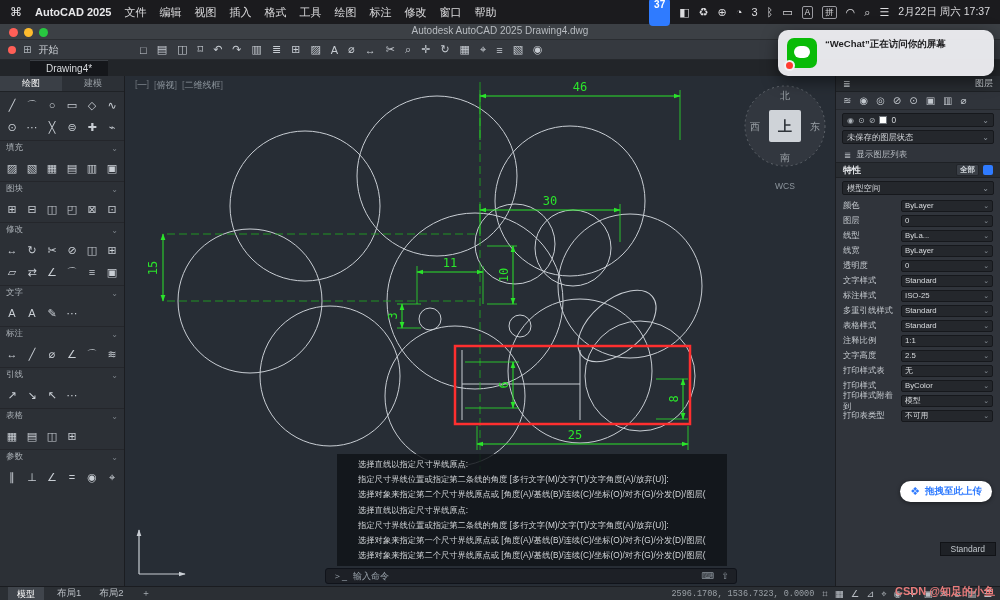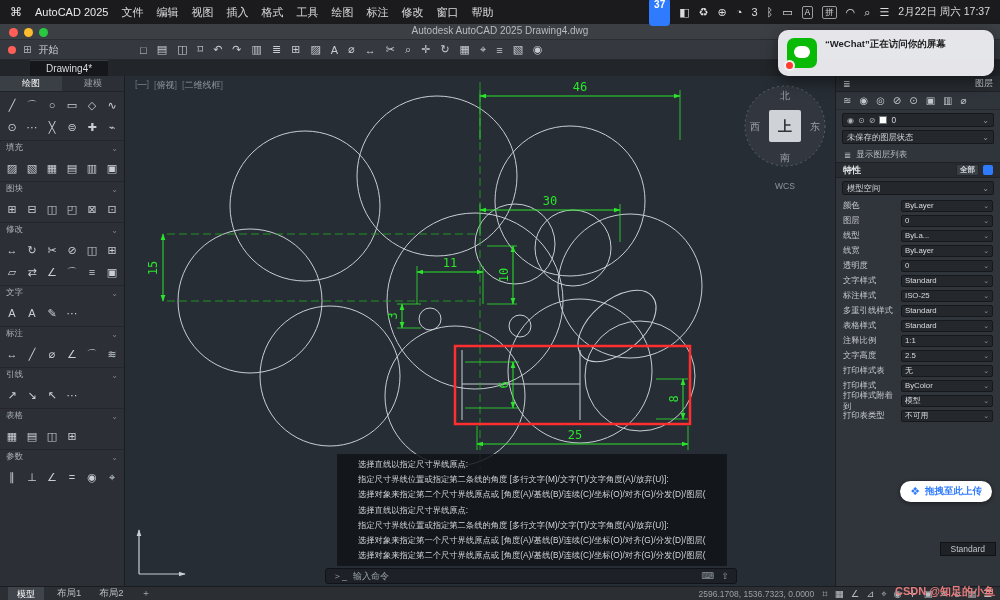--- a/index.html
+++ b/index.html
@@ -4,21 +4,21 @@
 <style>
   * { margin:0; padding:0; box-sizing:border-box; }
   html,body { width:1000px; height:600px; }
   body { font-family:"Liberation Sans","DejaVu Sans",sans-serif; background:#000; overflow:hidden; }
   .app { position:relative; width:1000px; height:600px; background:#27262b; overflow:hidden; }
 
   
   .menubar { position:absolute; left:0; top:0; width:1000px; height:24px; background:#1b1b1e;
              display:flex; align-items:center; color:#e9e9eb; font-size:11px; padding:0 10px; gap:13px; z-index:30; }
   .apple { font-size:12px; }
-  .appname { font-weight:normal; }
+  .appname { font-weight:bold; }
   .menus { display:flex; gap:13px; }
   .menu-item { opacity:.92; white-space:nowrap; }
   .mb-right { margin-left:auto; display:flex; align-items:center; gap:9px; color:#dcdcdf; }
   .badge37 { background:#2f7bff; color:#fff; border-radius:4px; padding:0 5px; height:28px; line-height:14px; font-size:10px; font-weight:bold; }
   .mb-icon { font-size:11px; }
   .mb-box { border:1px solid #9a9aa0; border-radius:2px; font-size:8.5px; line-height:11px; padding:0 2px; }
   .mb-date { white-space:nowrap; font-size:10.5px; }
 
   
   .titlebar { position:absolute; left:0; top:24px; width:1000px; height:16px; background:#3c4045;
@@ -101,21 +101,21 @@
   .upload-icon { font-size:11px; }
   .standard-box { position:absolute; right:4px; bottom:30px; background:#1e2126; border:1px solid #111317;
                   color:#c2c7cc; font-size:8.5px; padding:1px 10px; }
 
   
   .statusbar { position:absolute; left:0; top:586px; width:1000px; height:14px; background:#2b2f34;
                border-top:1px solid #1a1c20; display:flex; align-items:center; gap:8px; padding:0 8px;
                font-size:9px; color:#a9afb5; z-index:10; }
   .sb-tab { padding:0 5px; white-space:nowrap; }
   .sb-tab.active { background:#40454c; color:#fff; height:14px; line-height:14px; padding:0 9px; }
-  .sb-coords { margin-left:auto; font-family:Liberation Sans, sans-serif; font-size:8.5px; color:#9aa0a6; white-space:nowrap;text-align:center; }
+  .sb-coords { margin-left:auto; font-family:Liberation Mono, monospace; font-size:8.5px; color:#9aa0a6; white-space:nowrap;text-align:center; }
   .sb-icons { display:flex; gap:7px; font-size:9.5px; color:#b9bec4; }
 
   .watermark { position:absolute; right:5px; bottom:1px; z-index:40; color:#e87b7b; font-size:11px; font-weight:bold; }
 
   
   .wechat { position:absolute; right:6px; top:30px; width:216px; background:rgba(235,235,239,.97); border-radius:10px;
             box-shadow:0 5px 16px rgba(0,0,0,.5); display:flex; gap:8px; padding:8px 9px; z-index:50; }
   .wc-icon { position:relative; width:30px; height:30px; border-radius:7px; background:#09bb07; flex:none; }
   .wc-bubble { position:absolute; left:7px; top:8px; width:16px; height:12px; background:#fff; border-radius:6px; }
   .wc-badge { position:absolute; left:-3px; bottom:-3px; width:11px; height:11px; border-radius:50%;

